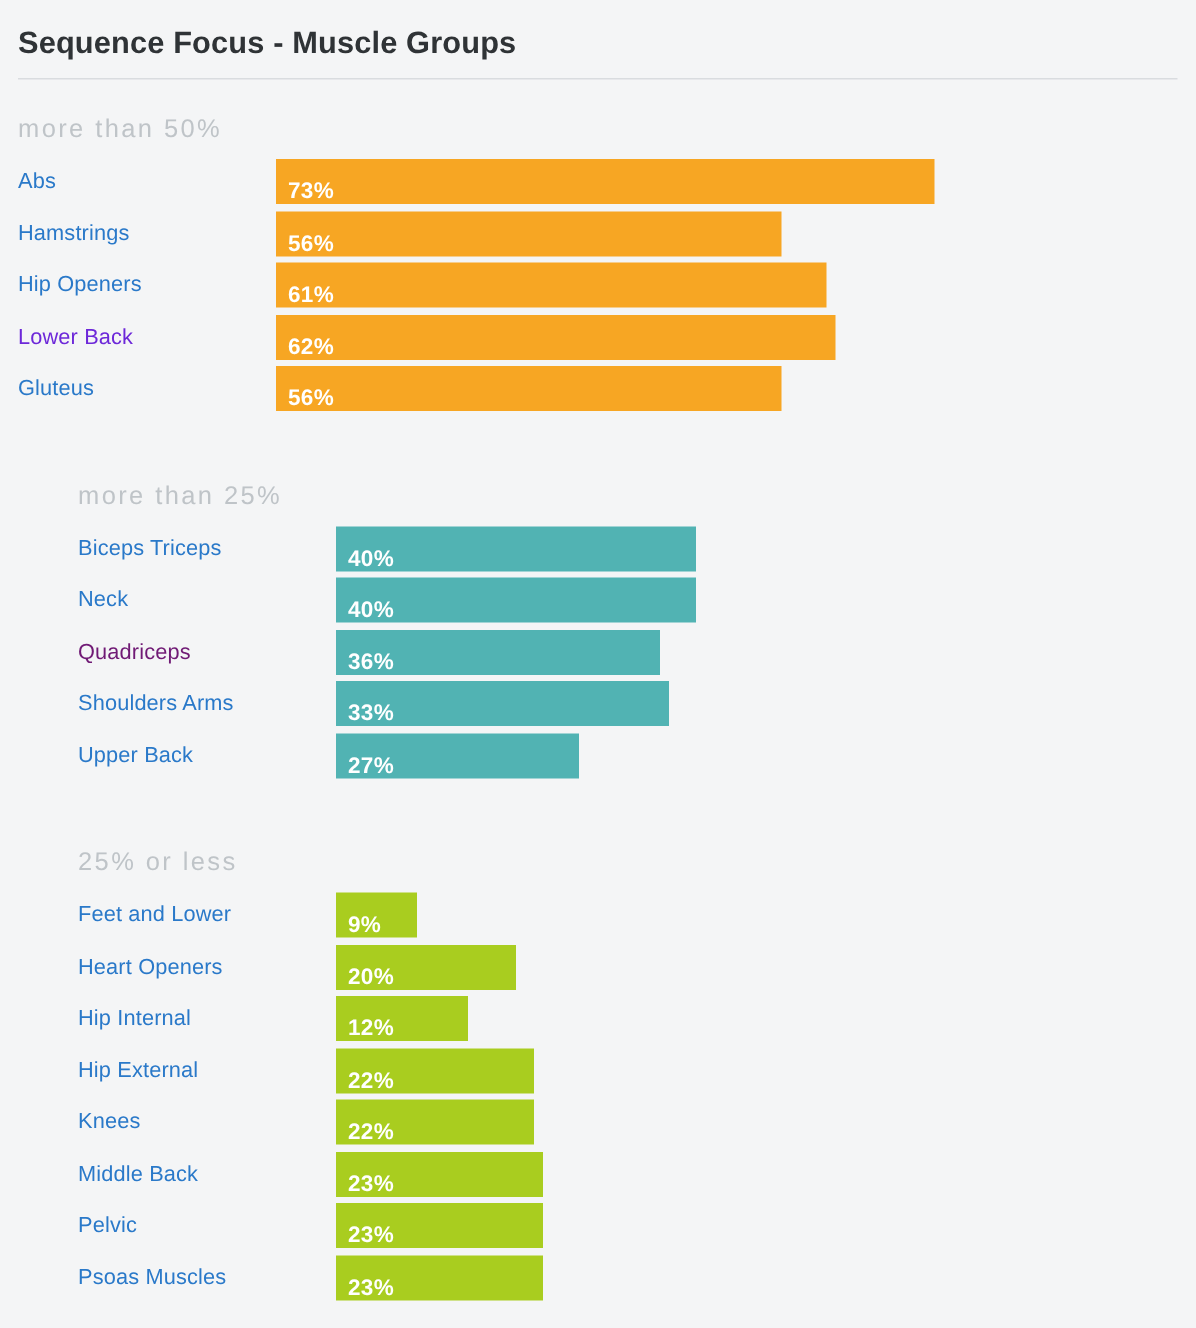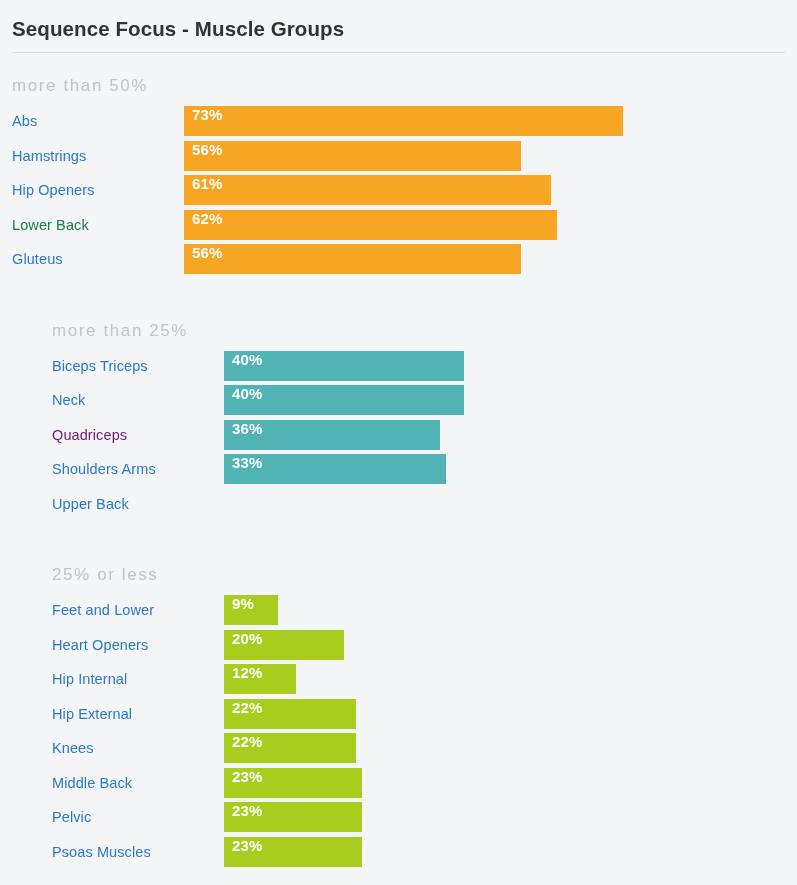--- a/index.html
+++ b/index.html
@@ -83,21 +83,21 @@
     left: 184px;
     top: 0;
     right: 12px;
     height: 30px;
   }
   .bar {
     position: relative;
     height: 30px;
     box-sizing: border-box;
     display: flex;
-    align-items: flex-start;
+    align-items: flex-end;
     min-width: 52px;
   }
   .bar-value {
     font-size: 15px;
     font-weight: bold;
     color: #ffffff;
     padding-left: 8px;
     letter-spacing: 0.2px;
     white-space: nowrap;
   }
@@ -136,21 +136,21 @@
           </div>
           <div class="row">
             <a class="row-label" style="text-decoration: none; color: rgb(42, 121, 201);">Hip Openers</a>
             <div class="bar-track">
               <div class="bar orange" style="width: 367px;">
                 <span class="bar-value">61%</span>
               </div>
             </div>
           </div>
           <div class="row">
-            <a class="row-label" style="text-decoration: none; color: #15803d;">Lower Back</a>
+            <a class="row-label" style="text-decoration: none; color: #6d28d9;">Lower Back</a>
             <div class="bar-track">
               <div class="bar orange" style="width: 373px;">
                 <span class="bar-value">62%</span>
               </div>
             </div>
           </div>
           <div class="row">
             <a class="row-label" style="text-decoration: none; color: rgb(42, 121, 201);">Gluteus</a>
             <div class="bar-track">
               <div class="bar orange" style="width: 337px;">
@@ -190,20 +190,25 @@
           <div class="row">
             <a class="row-label" style="text-decoration: none; color: rgb(42, 121, 201);">Shoulders Arms</a>
             <div class="bar-track">
               <div class="bar teal" style="width: 222px;">
                 <span class="bar-value">33%</span>
               </div>
             </div>
           </div>
           <div class="row">
             <a class="row-label" style="text-decoration: none; color: rgb(42, 121, 201);">Upper Back</a>
+            <div class="bar-track">
+              <div class="bar teal" style="width: 162px;">
+                <span class="bar-value">27%</span>
+              </div>
+            </div>
           </div>
         </div>
       </div>
       <div class="section">
         <div class="section-header">25% or less</div>
         <div class="rows">
           <div class="row">
             <a class="row-label" style="text-decoration: none; color: rgb(42, 121, 201);">Feet and Lower</a>
             <div class="bar-track">
               <div class="bar green" style="width: 54px;">
@@ -215,21 +220,21 @@
             <a class="row-label" style="text-decoration: none; color: rgb(42, 121, 201);">Heart Openers</a>
             <div class="bar-track">
               <div class="bar green" style="width: 120px;">
                 <span class="bar-value">20%</span>
               </div>
             </div>
           </div>
           <div class="row">
             <a class="row-label" style="text-decoration: none; color: rgb(42, 121, 201);">Hip Internal</a>
             <div class="bar-track">
-              <div class="bar green" style="width: 72px;">
+              <div class="bar green" style="width: 88px;">
                 <span class="bar-value">12%</span>
               </div>
             </div>
           </div>
           <div class="row">
             <a class="row-label" style="text-decoration: none; color: rgb(42, 121, 201);">Hip External</a>
             <div class="bar-track">
               <div class="bar green" style="width: 132px;">
                 <span class="bar-value">22%</span>
               </div>

